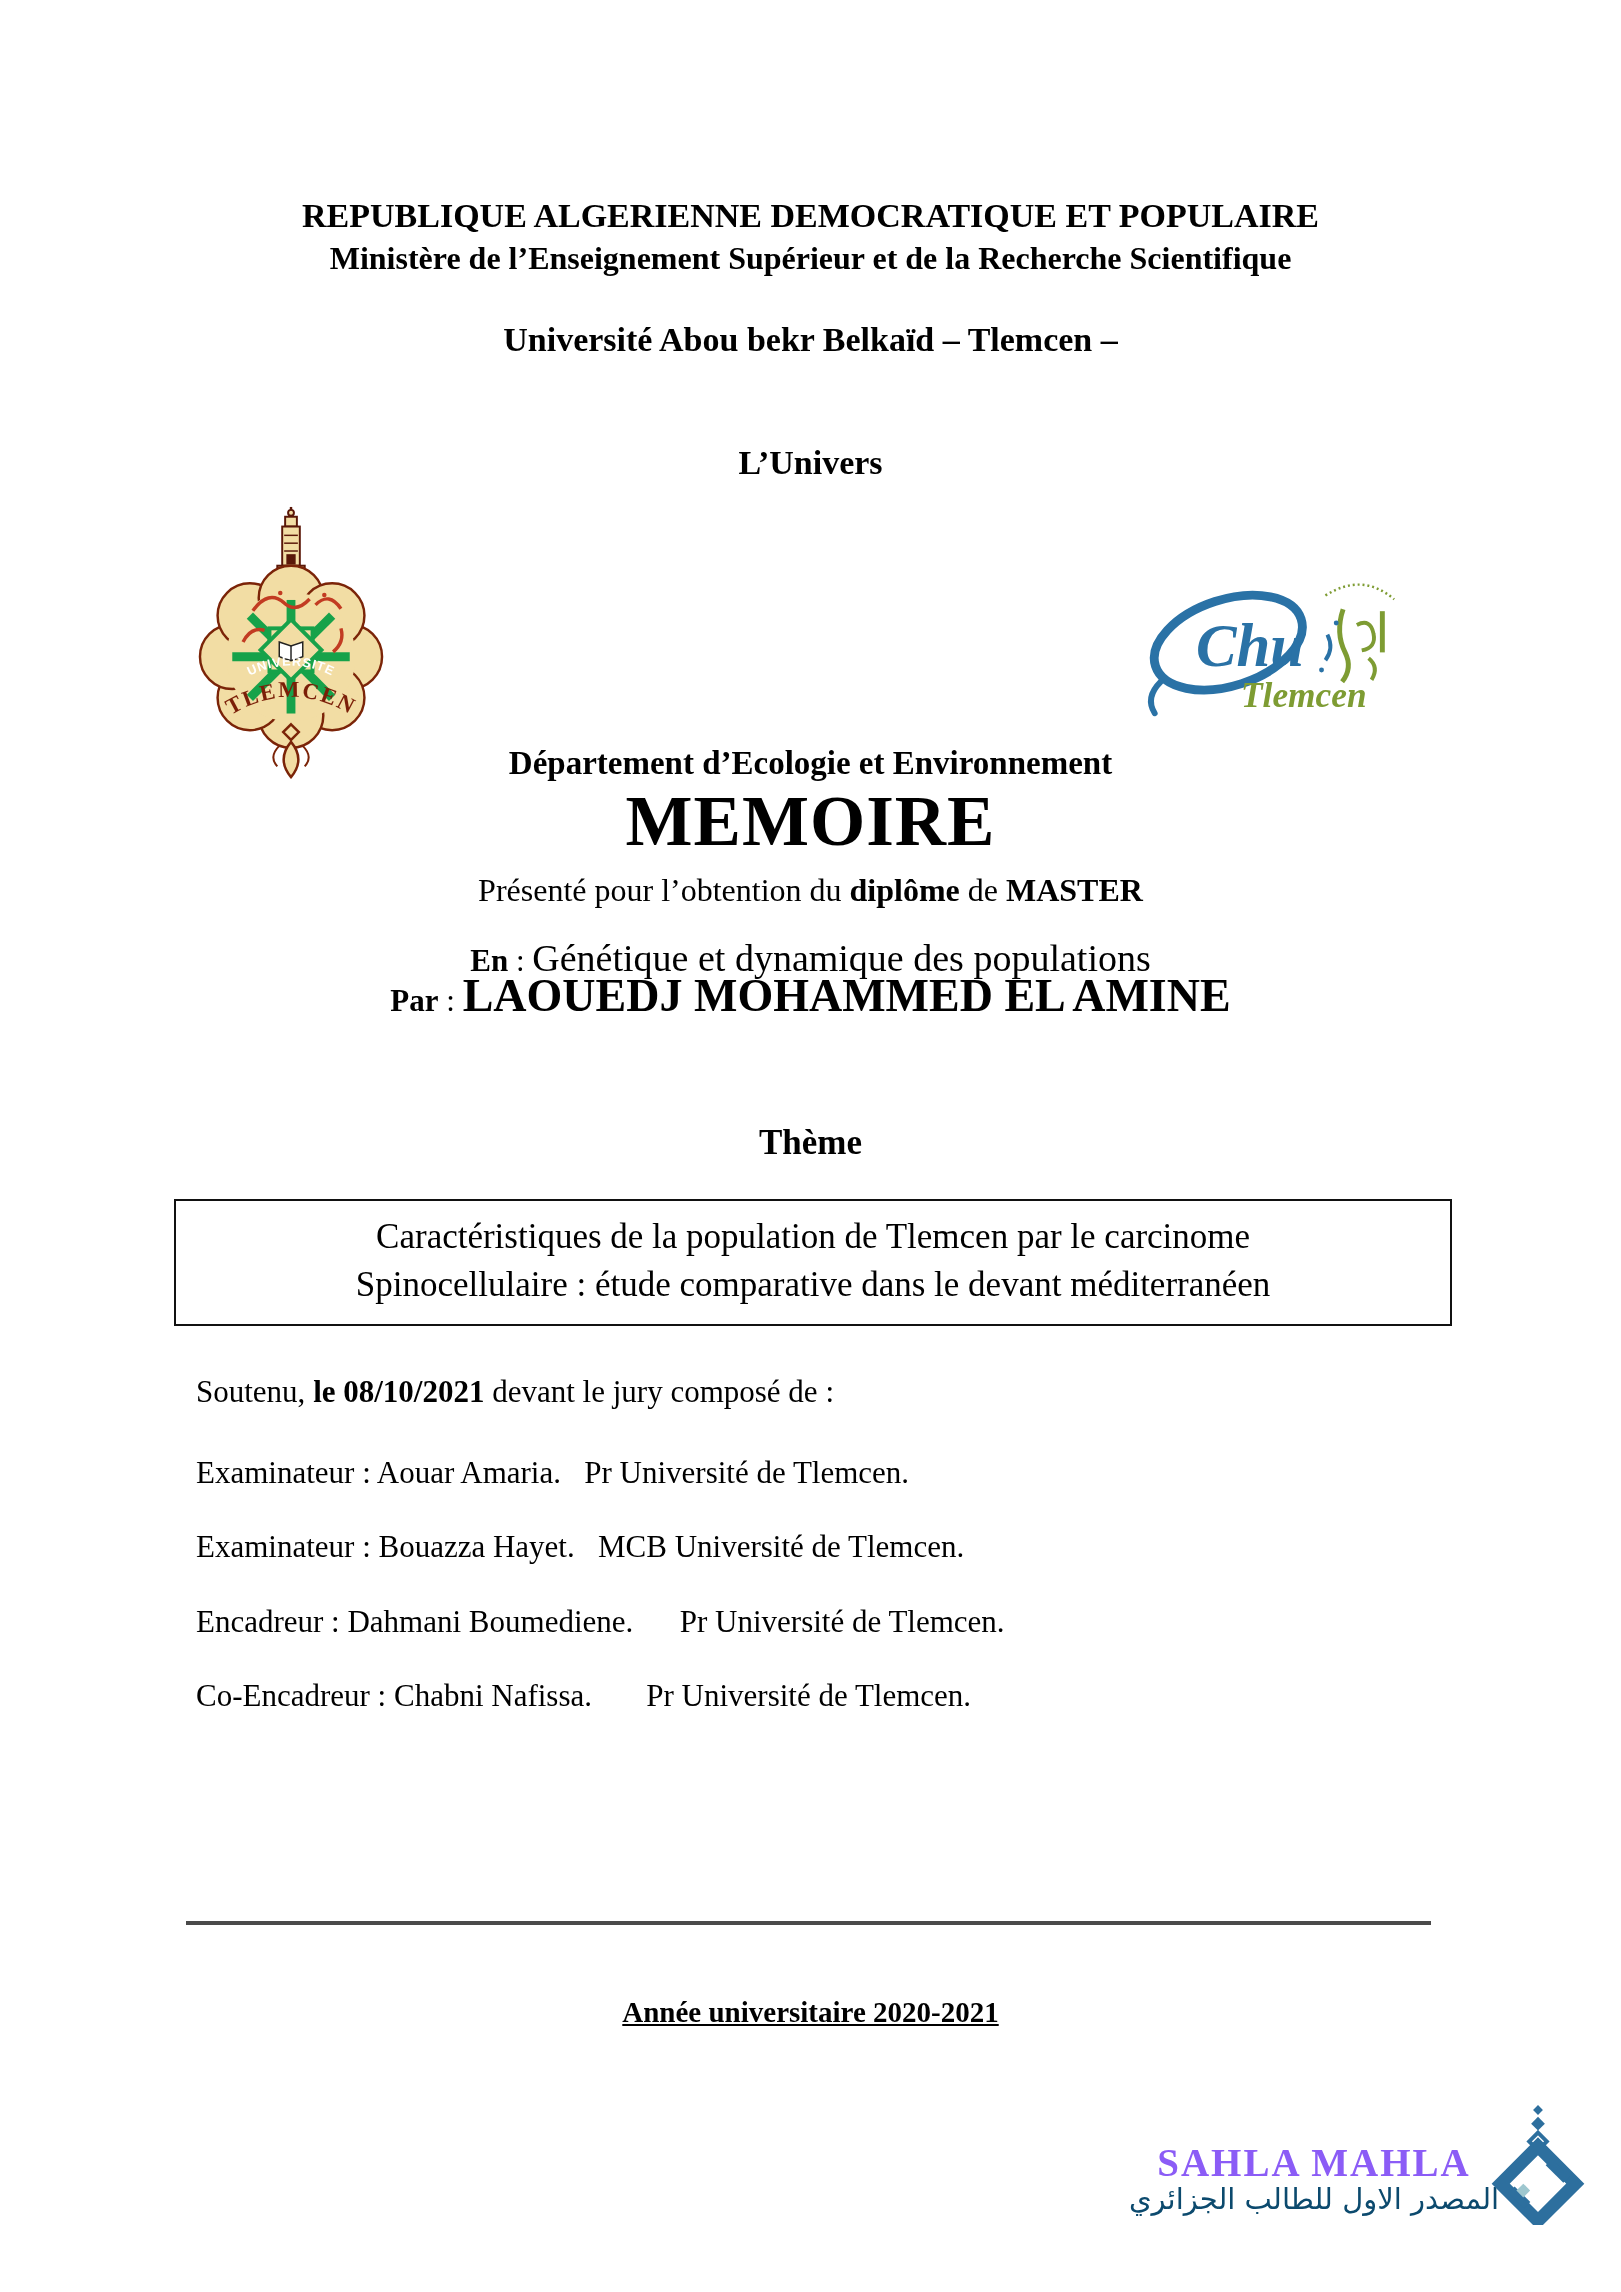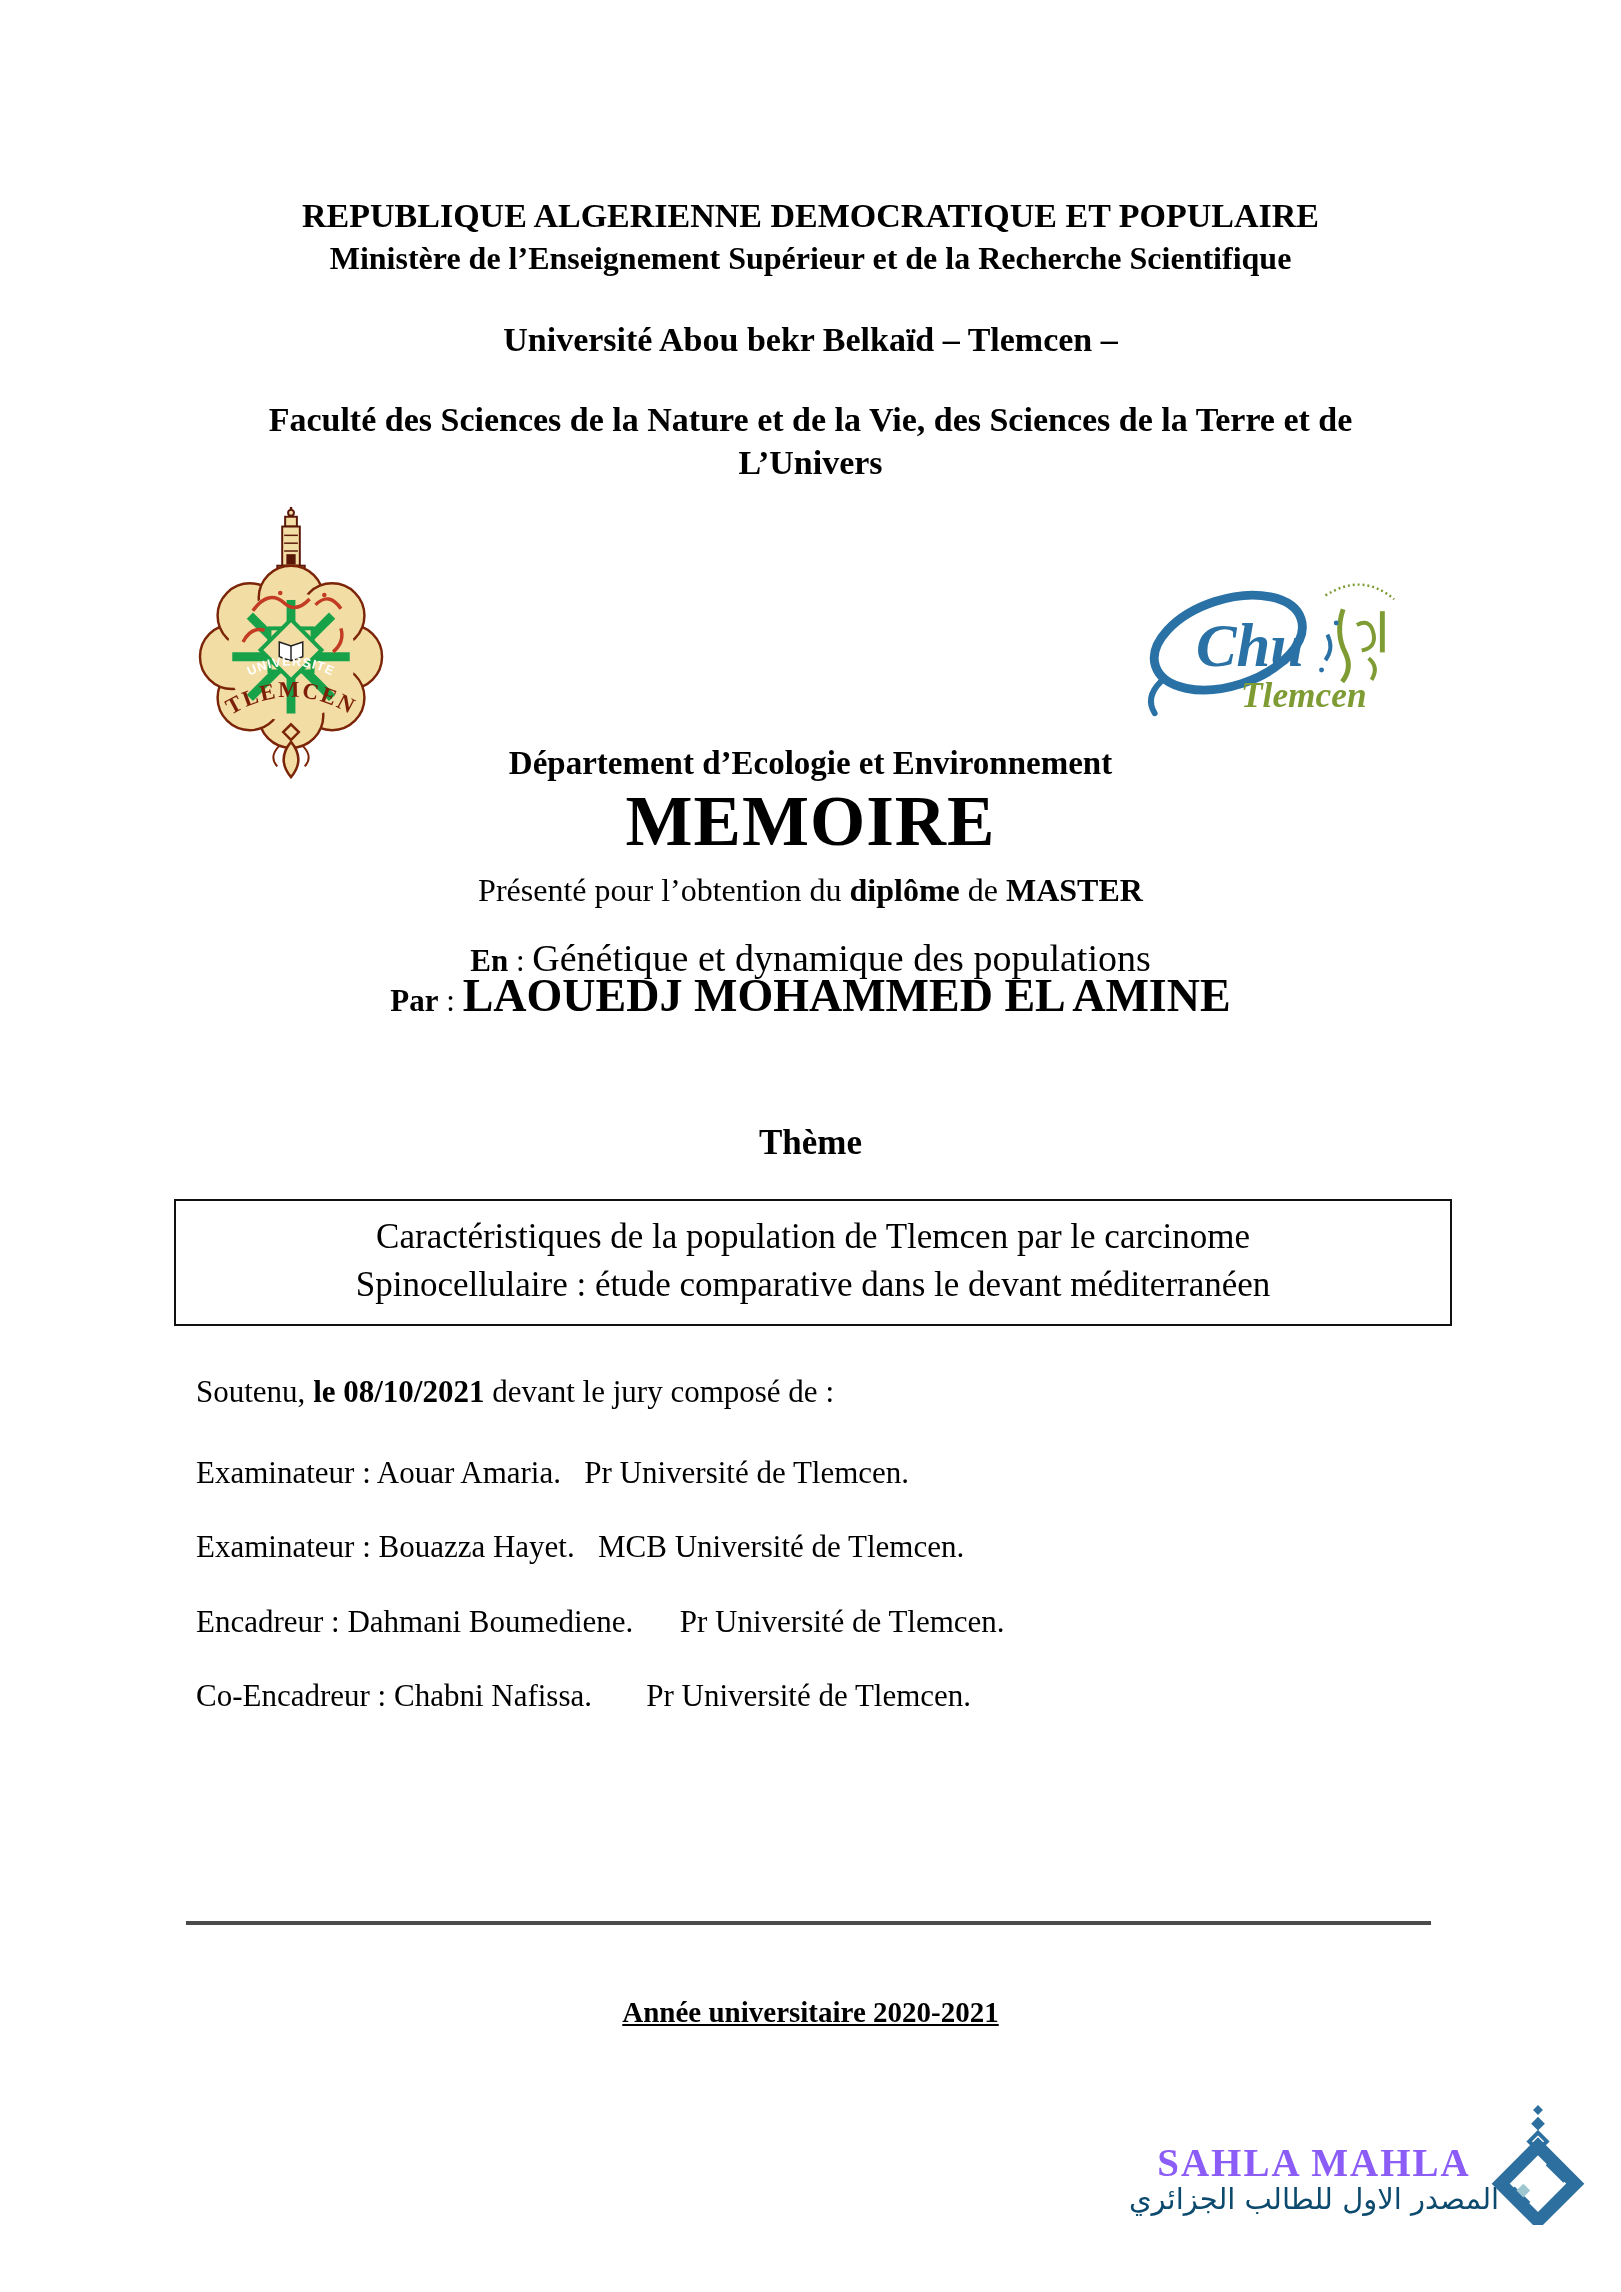--- a/index.html
+++ b/index.html
@@ -59,21 +59,20 @@
   }
 </style>
 </head>
 <body>
 
 <div class="page">
 
   <div class="abs centered hline2" style="top:238px">Ministère de l’Enseignement Supérieur et de la Recherche Scientifique</div>
   <div class="abs centered hline" style="top:194px">REPUBLIQUE ALGERIENNE DEMOCRATIQUE ET POPULAIRE</div>
   <div class="abs centered hline" style="top:318px">Université Abou bekr Belkaïd – Tlemcen –</div>
-  <div class="abs centered hline" style="top:398px">Faculté des Sciences de la Nature et de la Vie, des Sciences de la Terre et de</div>
   <div class="abs centered hline" style="top:441px">L’Univers</div>
 
   <svg class="abs" style="left:186px; top:505px" width="211" height="279" viewBox="0 0 215 285" aria-hidden="true">
 
     <g stroke="#5A1708" stroke-width="2" fill="#F2DDA4">
       <line x1="107" y1="2" x2="107" y2="10" stroke-width="2.5"></line>
       <circle cx="107" cy="8" r="3"></circle>
       <rect x="101" y="12" width="12" height="10"></rect>
       <rect x="98" y="22" width="18" height="40"></rect>
       <rect x="93" y="62" width="28" height="9"></rect>

